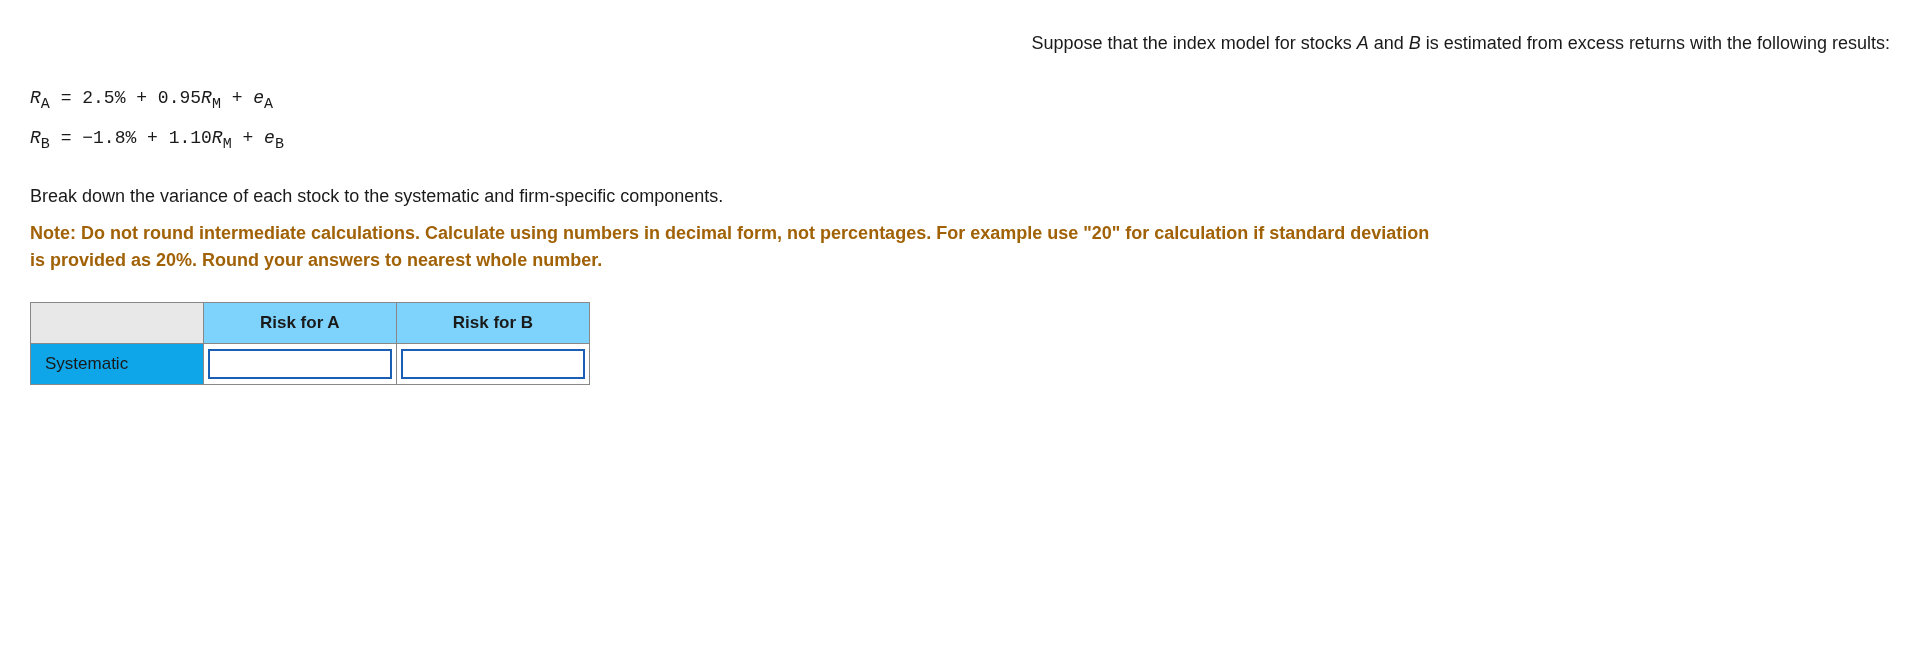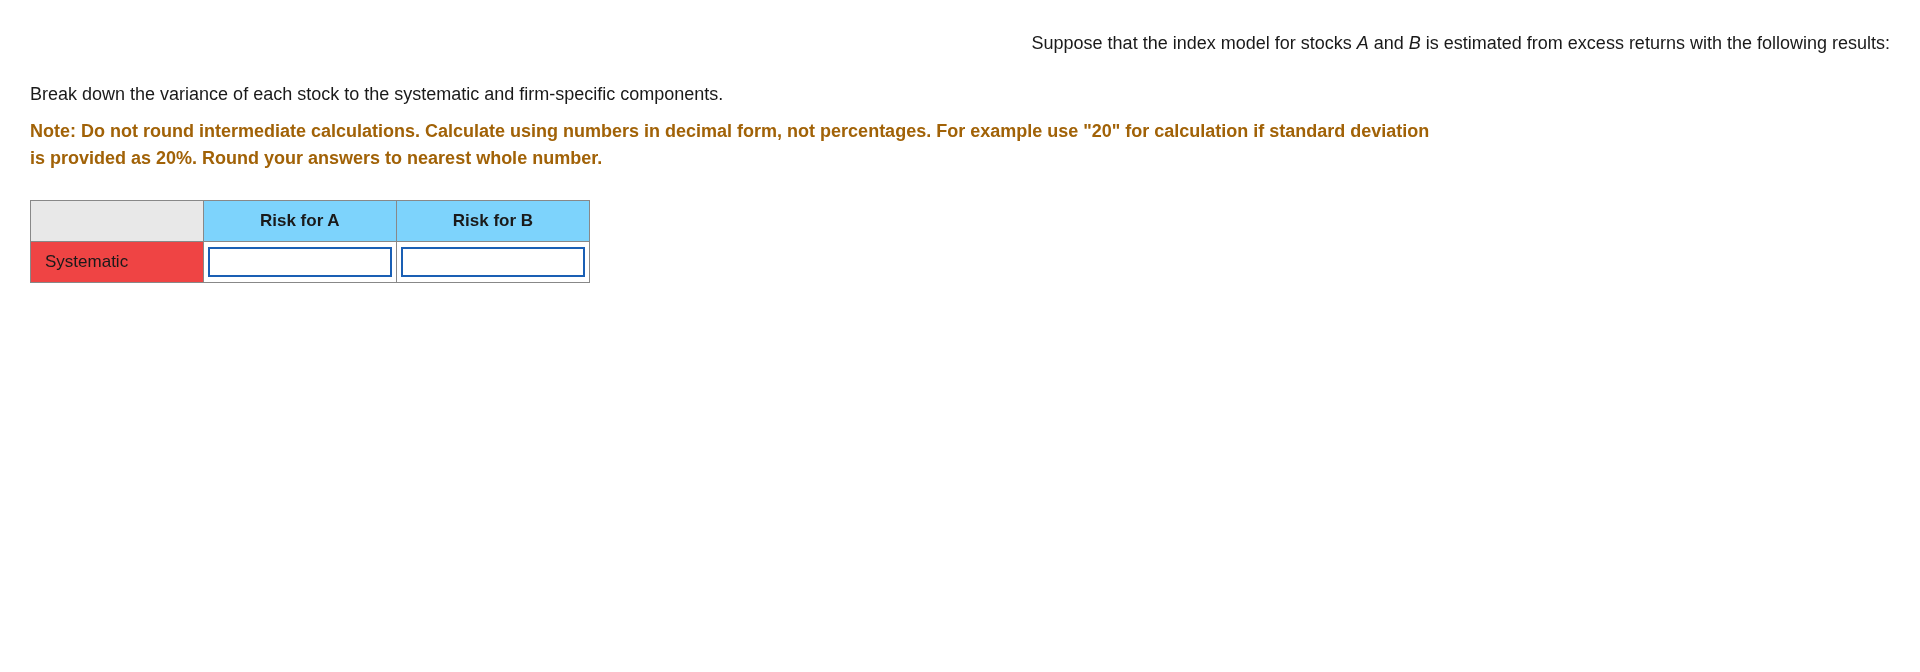--- a/index.html
+++ b/index.html
@@ -67,21 +67,21 @@
       font-weight: bold;
       text-align: center;
     }
 
     table thead th:first-child {
       background-color: #e8e8e8;
       text-align: left;
     }
 
     table tbody td:first-child {
-      background-color: #ef4444;
+      background-color: #0ea5e9;
       font-weight: normal;
       width: 170px;
     }
 
     table tbody td.input-cell {
       background-color: #ffffff;
       width: 190px;
       padding: 4px 6px;
     }
 
@@ -107,20 +107,26 @@
     }
   </style>
 </head>
 <body>
 
 <p class="intro-text">
   Suppose that the index model for stocks <span class="italic">A</span> and <span class="italic">B</span> is estimated from excess returns with the following results:
 </p>
 
 <div class="equations">
+  <div class="eq-row">
+    <span><i>R</i><sub>A</sub> = 2.5% + 0.95<i>R</i><sub>M</sub> + <i>e</i><sub>A</sub></span>
+  </div>
+  <div class="eq-row">
+    <span><i>R</i><sub>B</sub> = −1.8% + 1.10<i>R</i><sub>M</sub> + <i>e</i><sub>B</sub></span>
+  </div>
 </div>
 
 <p class="break-down-text">Break down the variance of each stock to the systematic and firm-specific components.</p>
 
 <p class="note-text">Note: Do not round intermediate calculations. Calculate using numbers in decimal form, not percentages. For example use "20" for calculation if standard deviation is provided as 20%. Round your answers to nearest whole number.</p>
 
 <div class="table-container">
   <table>
     <thead>
       <tr>

